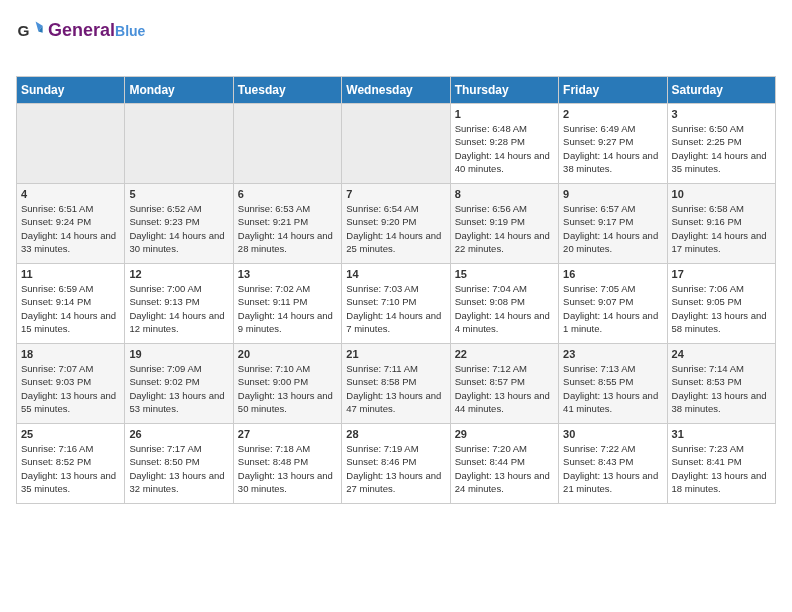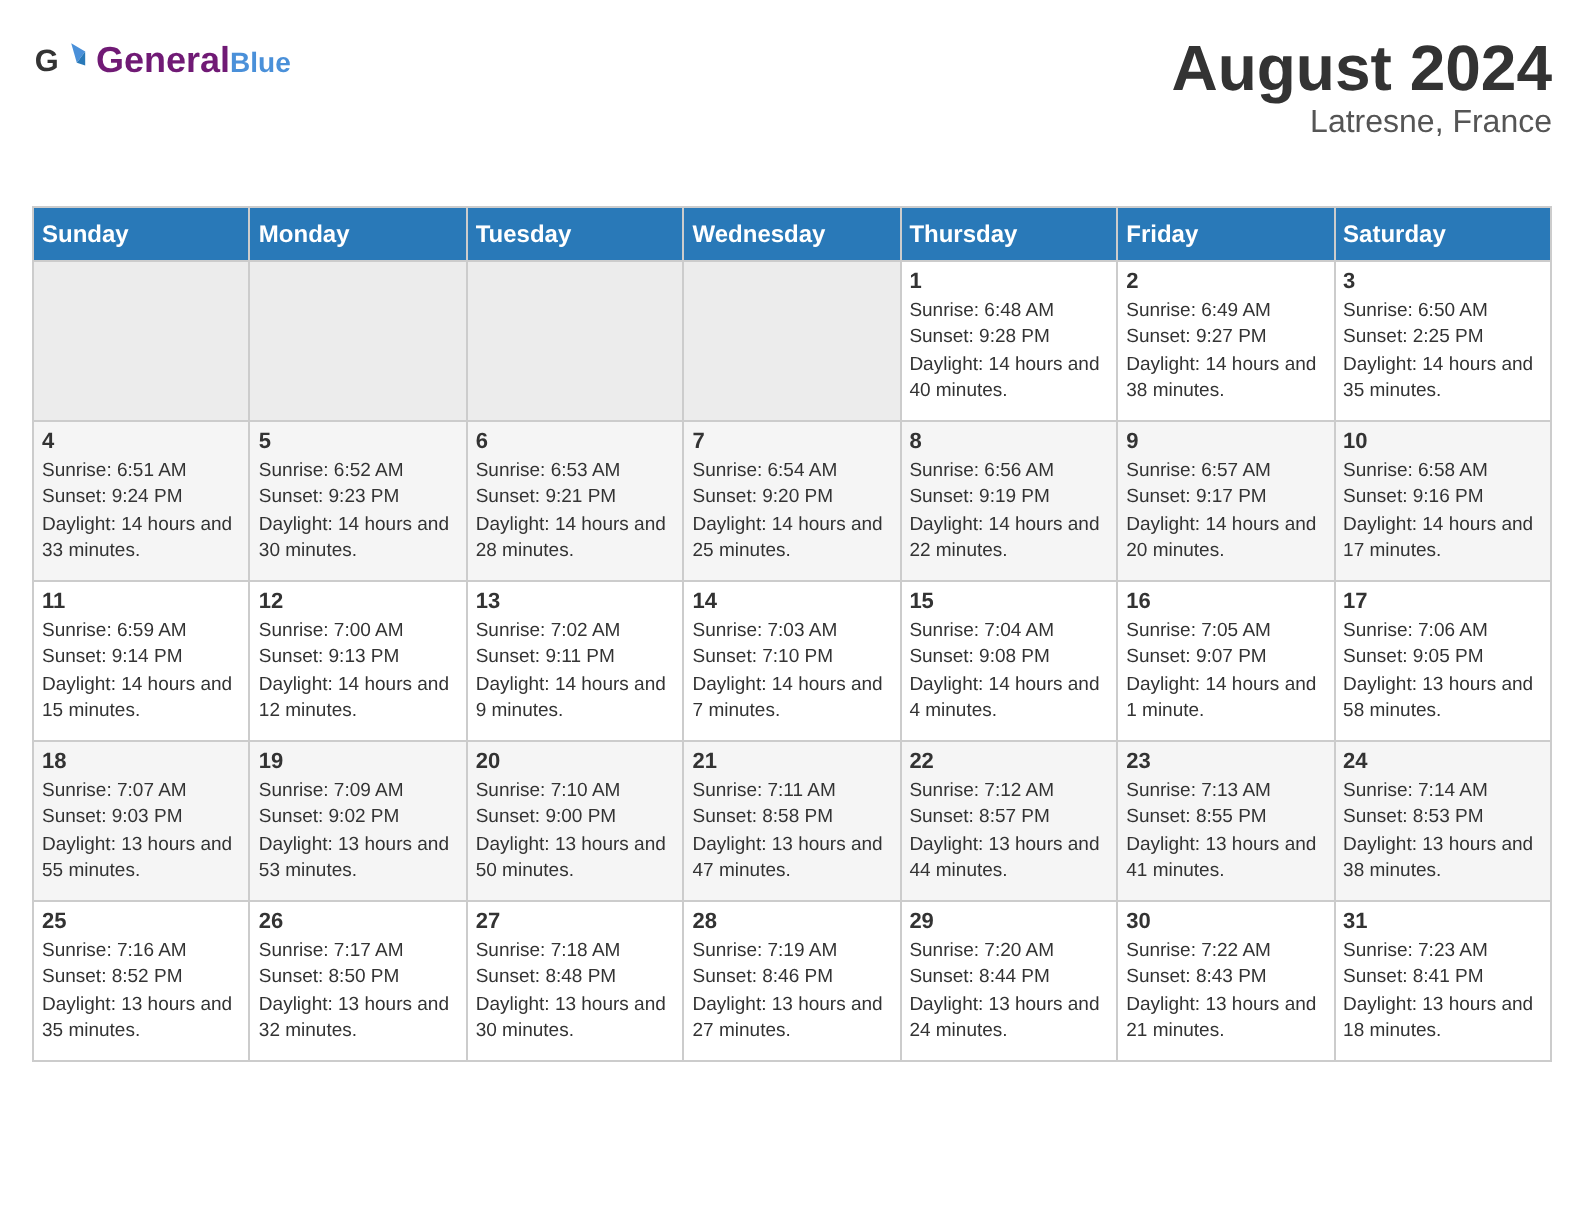--- a/index.html
+++ b/index.html
@@ -95,24 +95,20 @@
   <div class="logo">
     <svg class="logo-icon" viewBox="0 0 40 40" xmlns="http://www.w3.org/2000/svg">
       <text x="2" y="28" font-size="22" font-weight="bold" fill="#333">G</text>
       <polygon points="28,8 38,14 32,22" fill="#4a90d9"></polygon>
       <polygon points="32,22 38,14 38,24" fill="#2979b8"></polygon>
     </svg>
     <div>
       <span class="logo-text-general">General</span><span class="logo-text-blue">Blue</span>
     </div>
   </div>
-  <div class="title-block">
-    <div class="month-year">August 2024</div>
-    <div class="location">Latresne, France</div>
-  </div>
 </div>
 
 <table>
   <thead>
     <tr>
     <th>Sunday</th>
         <th>Monday</th>
         <th>Tuesday</th>
         <th>Wednesday</th>
         <th>Thursday</th>

